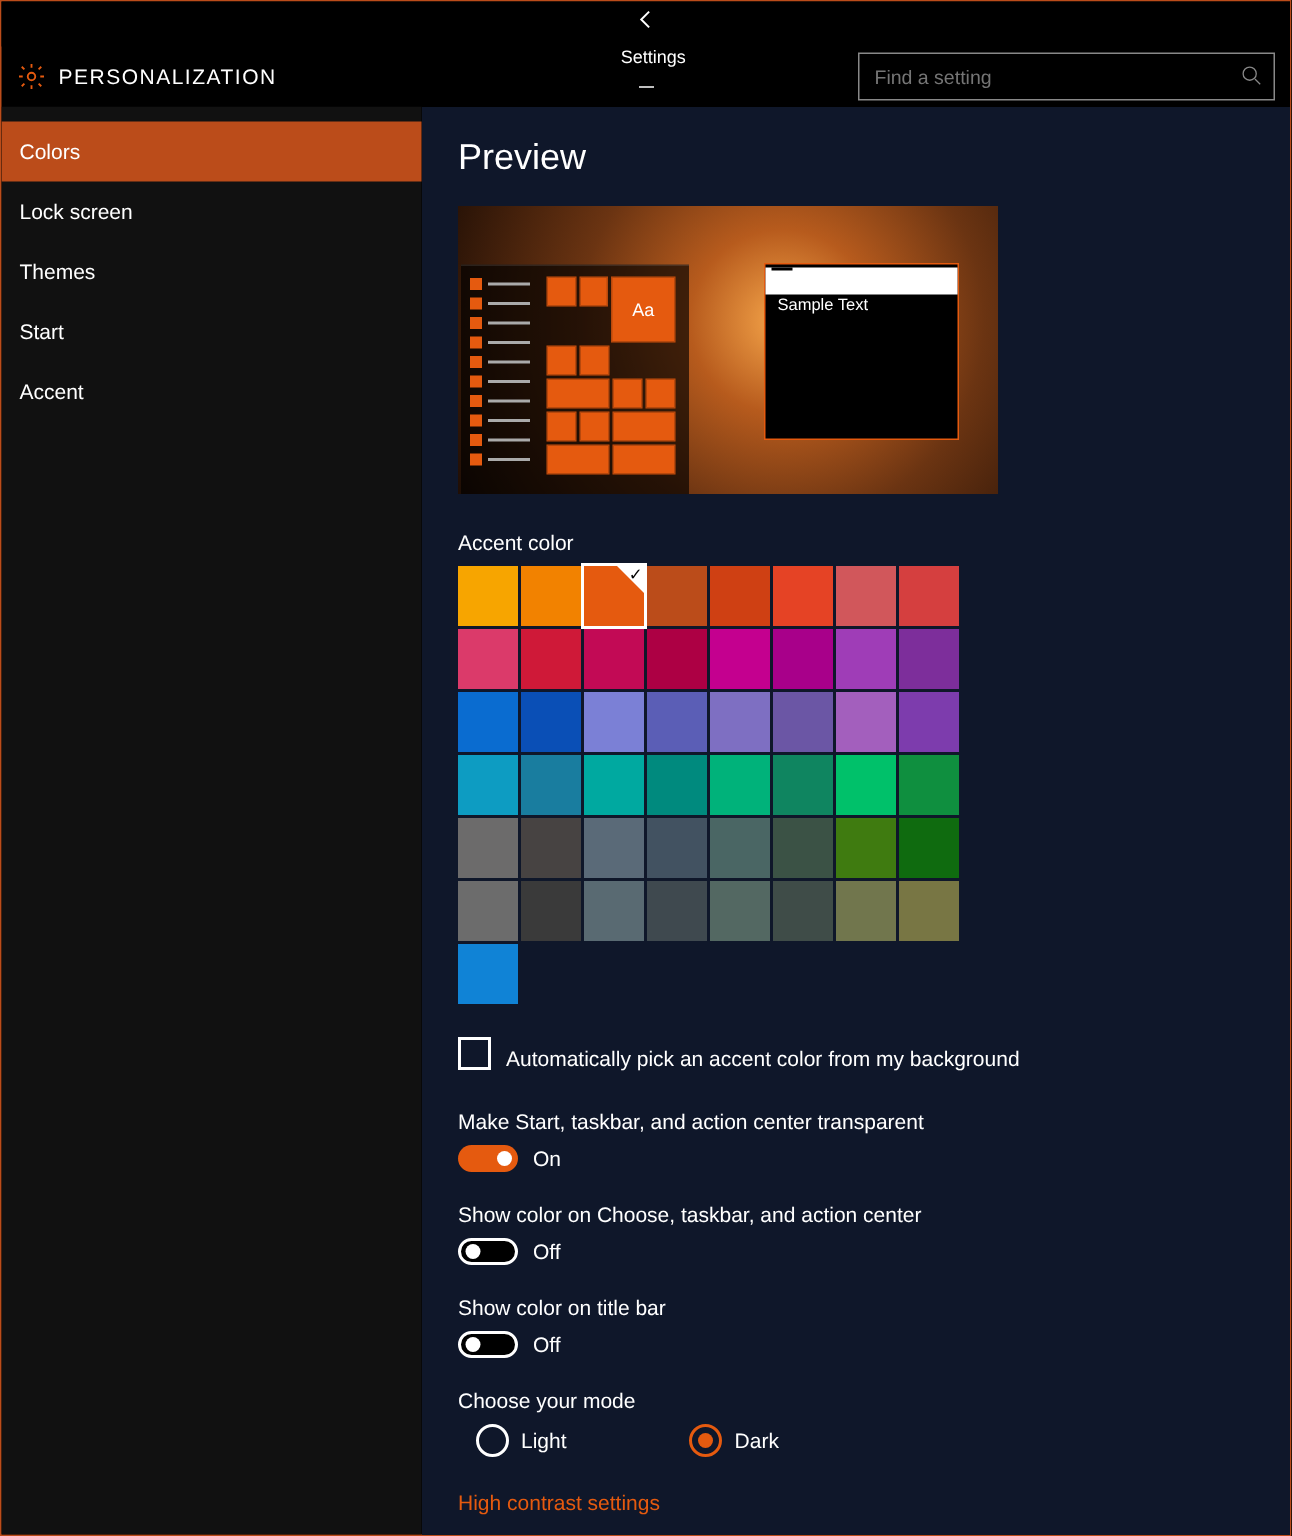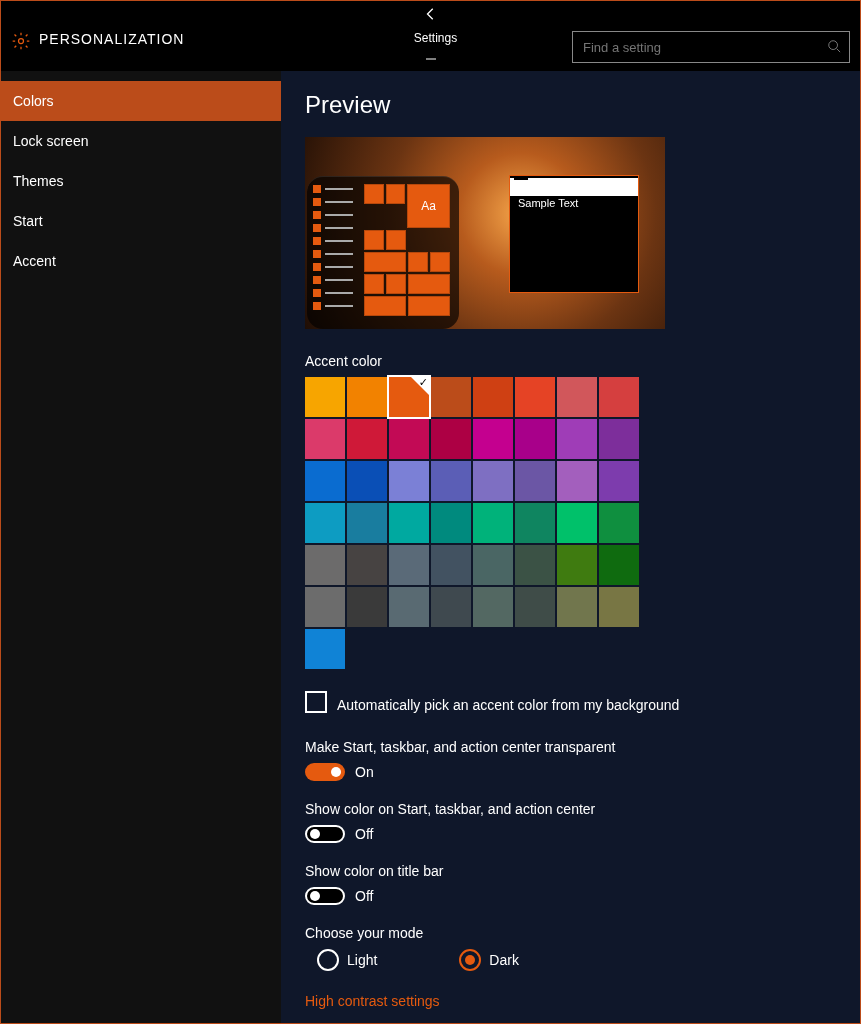--- a/index.html
+++ b/index.html
@@ -45,20 +45,21 @@
   .titlebar .winbtn {
     width: 45px;
     text-align: center;
     line-height: 30px;
     font-size: 11px;
     color: #fff;
   }
   .header-row {
     height: 40px;
     display: flex;
+    align-items: center;
     padding: 0 10px 0 10px;
   }
   .gear {
     width: 20px; height: 20px;
     margin-right: 8px;
   }
   .gear svg { width: 20px; height: 20px; }
   .page-heading {
     font-size: 14px;
     letter-spacing: 1px;
@@ -125,21 +126,20 @@
     overflow: hidden;
   }
   .startmenu {
     position: absolute;
     left: 2px;
     bottom: 0;
     width: 152px;
     height: 152px;
     background: rgba(0,0,0,0.65);
     border-top: 1px solid rgba(255,255,255,0.1);
-    border-radius: 16px;
   }
   .startmenu .leftlist {
     position: absolute;
     left: 6px; top: 8px;
     width: 40px;
   }
   .startmenu .leftlist .li {
     display: flex; align-items: center;
     margin-bottom: 5px;
   }
@@ -505,21 +505,21 @@
       </div>
 
       <div class="setting-label">Make Start, taskbar, and action center transparent</div>
       <div class="toggle-row">
         <div class="toggle on">
             <div class="knob"></div>
           </div>
         <span class="state">On</span>
       </div>
 
-      <div class="setting-label">Show color on Start, taskbar, and action center</div>
+      <div class="setting-label">Show color on Choose, taskbar, and action center</div>
       <div class="toggle-row">
         <div class="toggle off">
             <div class="knob"></div>
           </div>
         <span class="state">Off</span>
       </div>
 
       <div class="setting-label">Show color on title bar</div>
       <div class="toggle-row">
         <div class="toggle off">

